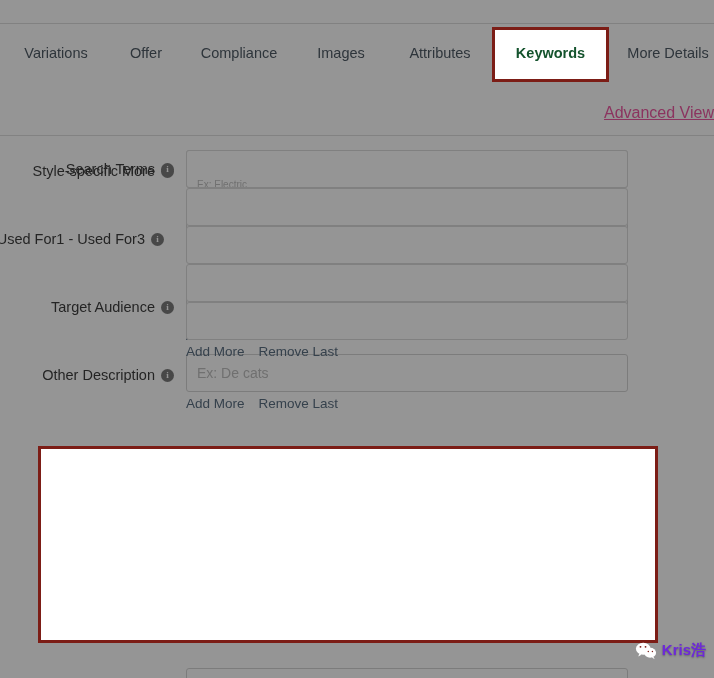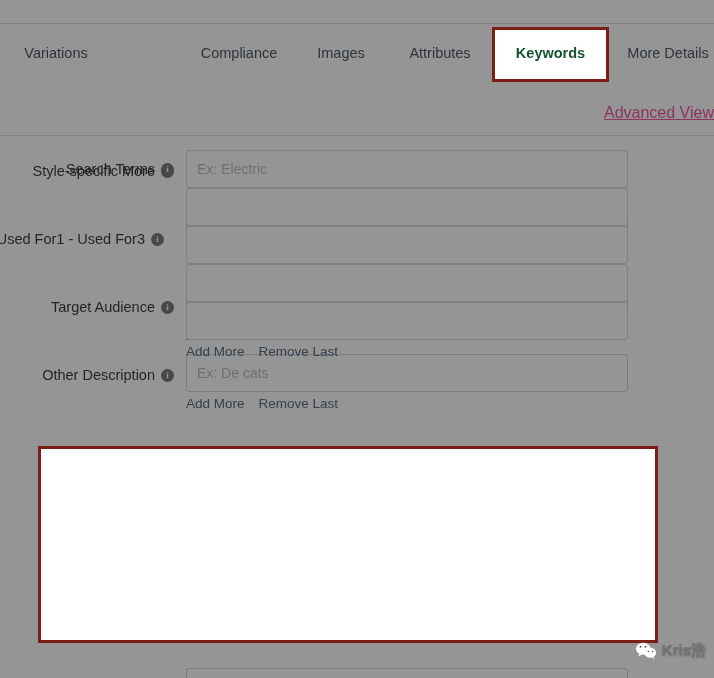--- a/index.html
+++ b/index.html
@@ -155,23 +155,23 @@
     padding-left: 45px;
   }
   .st-field {
     position: absolute;
     left: 186px;
     width: 442px;
     height: 38px;
     border: 1px solid #d7d7d7;
     border-radius: 3px;
     background: #ffffff;
-    font-size: 14px;
+    font-size: 10px;
     color: #b9b9b9;
-    padding: 0 10px;
+    padding: 16px 10px;
     line-height: 36px;
     white-space: nowrap;
     overflow: hidden;
   }
   .st-actions {
     position: absolute;
     left: 186px;
     font-size: 13.5px;
     white-space: nowrap;
   }
@@ -209,39 +209,40 @@
 
   
   .watermark {
     position: absolute;
     right: 8px;
     bottom: 18px;
     display: flex;
     align-items: center;
     gap: 5px;
     font-size: 15px;
-    color: #737373;
+    color: #6d28d9;
     font-weight: bold;
     text-shadow: 0 1px 2px rgba(0,0,0,.35);
     white-space: nowrap;
   }
   .wm-icon {
     width: 22px; height: 19px;
     display: block;
   }
 </style>
 </head>
 <body>
 
 <div id="page">
 
   <div class="top-rule"></div>
 
   <div class="tabbar">
     <div class="tab" style="left:10px;  width:92px;">Variations</div>
+    <div class="tab" style="left:112px; width:68px;">Offer</div>
     <div class="tab" style="left:186px; width:106px;">Compliance</div>
     <div class="tab" style="left:302px; width:78px;">Images</div>
     <div class="tab" style="left:388px; width:104px;">Attributes</div>
     <div class="tab active" style="left:492px; width:117px; top:3px; height:53px; line-height:53px;">Keywords</div>
     <div class="tab" style="left:616px; width:104px;">More Details</div>
   </div>
 
   <div class="tab-rule"></div>
 
   <a class="advanced-view" href="#">Advanced View</a>

